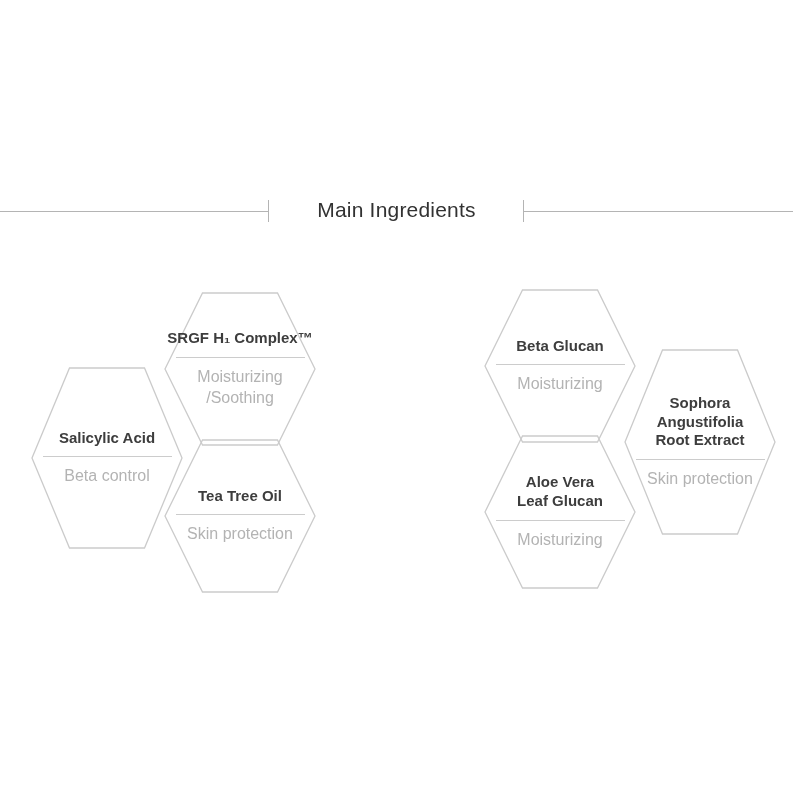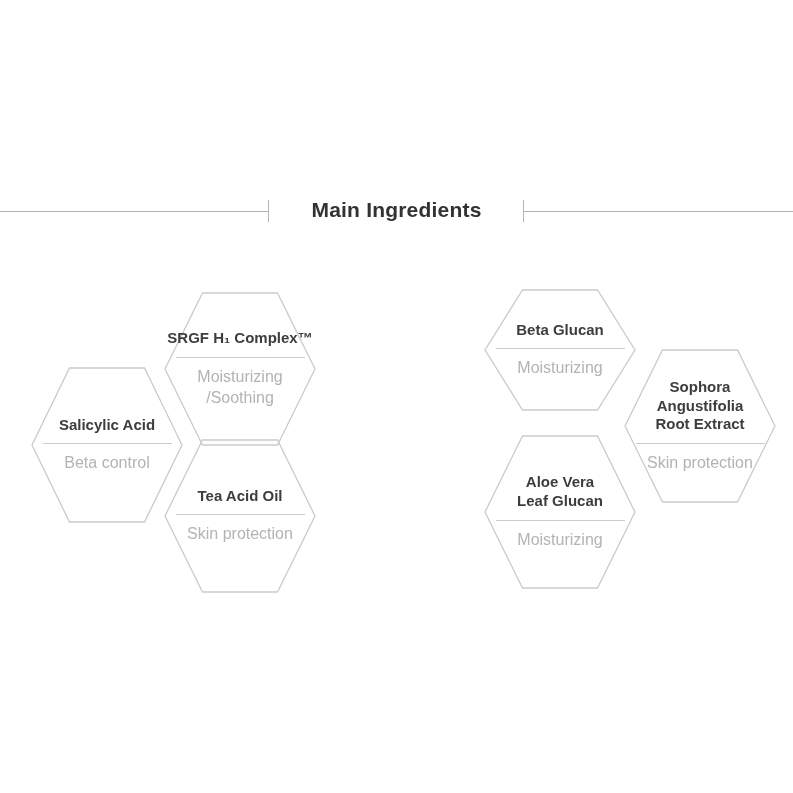--- a/index.html
+++ b/index.html
@@ -24,21 +24,21 @@
       width: 793px;
       height: 30px;
     }
     .page-title {
       position: absolute;
       left: 0;
       top: 0;
       width: 100%;
       text-align: center;
       font-size: 21px;
-      font-weight: 700;
+      font-weight: 400;
       color: var(--title-text, #323232);
       letter-spacing: 0.2px;
     }
     .rule {
       position: absolute;
       top: 13px;
       height: 1px;
       background: var(--rule-line, #b4b4b4);
     }
     .rule-left  { left: 0;     width: 268px; }
@@ -102,27 +102,27 @@
     }
     .center-label {
       font-size: 20px;
       font-weight: 700;
       color: var(--center-text, #5cb22d);
       line-height: 1.45;
       white-space: pre-line;
     }
 
     
-    .hex-salicylic { left: 32px;  top: 368px; width: 150px; height: 154px; }
+    .hex-salicylic { left: 32px;  top: 368px; width: 150px; height: 180px; }
     .hex-srgf      { left: 165px; top: 293px; width: 150px; height: 152px; }
     .hex-teatree   { left: 165px; top: 440px; width: 150px; height: 152px; }
     .hex-center    { left: 308px; top: 350px; width: 184px; height: 180px; }
-    .hex-beta      { left: 485px; top: 290px; width: 150px; height: 120px; }
+    .hex-beta      { left: 485px; top: 290px; width: 150px; height: 152px; }
     .hex-aloe      { left: 485px; top: 436px; width: 150px; height: 152px; }
-    .hex-sophora   { left: 625px; top: 350px; width: 150px; height: 152px; }
+    .hex-sophora   { left: 625px; top: 350px; width: 150px; height: 184px; }
   </style>
 </head>
 <body>
 
 <div class="canvas">
 
   <div class="title-row">
     <div class="rule rule-left"></div>
     <div class="tick tick-left"></div>
     <div class="page-title">Main Ingredients</div>
@@ -151,21 +151,21 @@
       <div class="hex-desc">Moisturizing
 /Soothing</div>
     </div>
   </div>
 
   <div class="hex hex-teatree">
     <svg viewBox="0 0 100 100" preserveAspectRatio="none">
       <polygon points="25,0 75,0 100,50 75,100 25,100 0,50"></polygon>
     </svg>
     <div class="hex-content">
-      <div class="hex-name">Tea Acid Oil</div>
+      <div class="hex-name">Tea Tree Oil</div>
       <div class="hex-divider"></div>
       <div class="hex-desc">Skin protection</div>
     </div>
   </div>
 
 
   <div class="hex hex-beta">
     <svg viewBox="0 0 100 100" preserveAspectRatio="none">
       <polygon points="25,0 75,0 100,50 75,100 25,100 0,50"></polygon>
     </svg>

